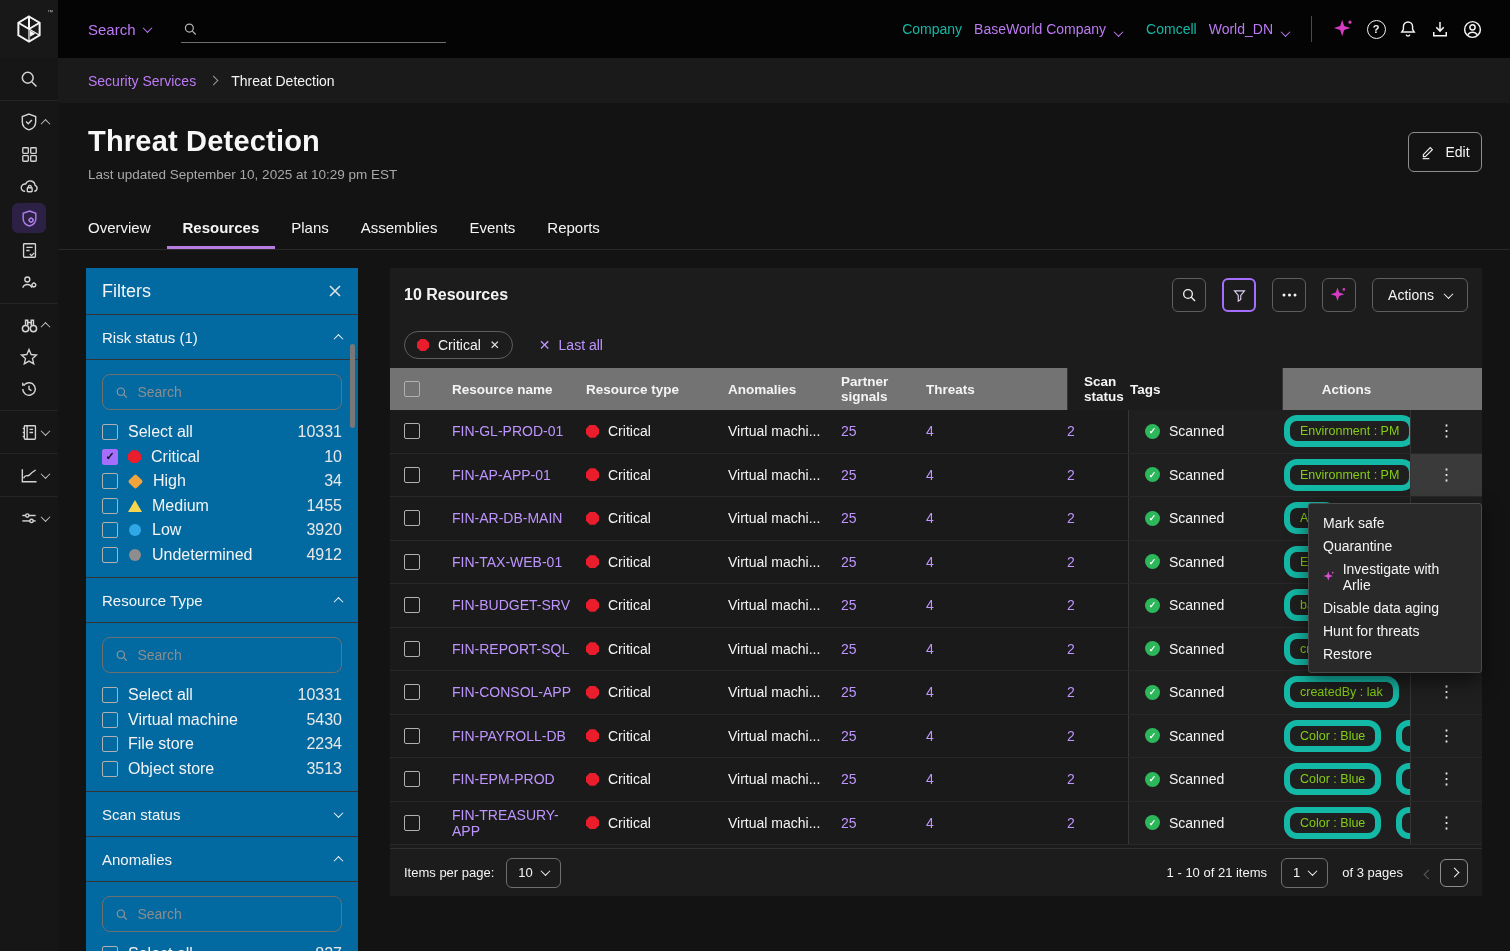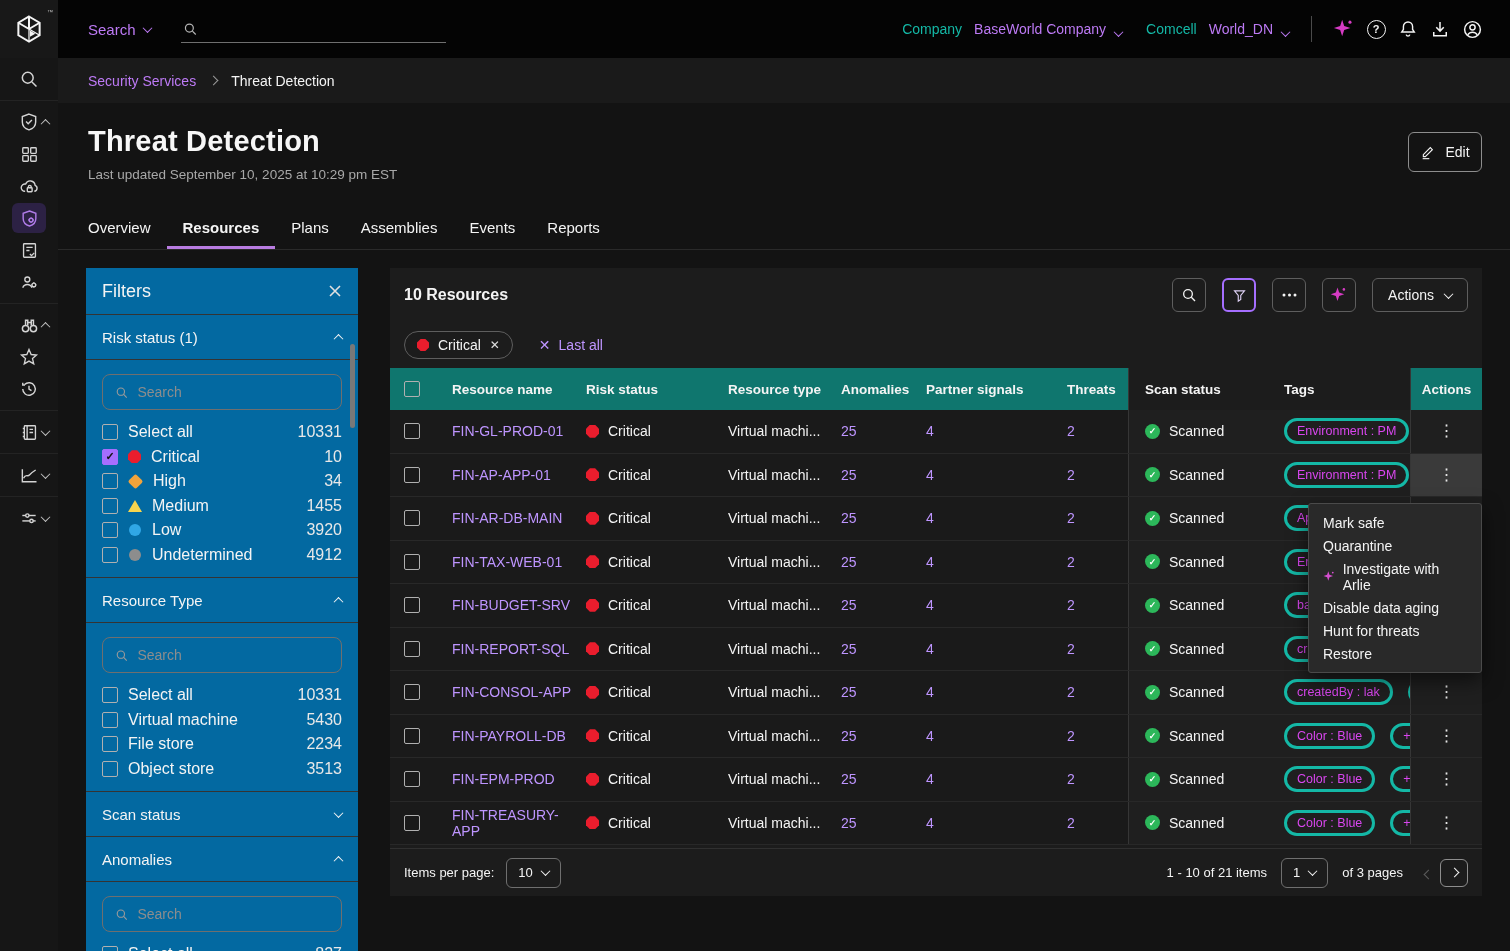--- a/index.html
+++ b/index.html
@@ -90,32 +90,32 @@
   .icon-btn{width:34px;height:34px;border:1px solid #5e5e5e;border-radius:6px;background:transparent;display:flex;align-items:center;justify-content:center;color:#f4f4f4;cursor:pointer}
   .icon-btn.filter-active{border:2px solid #a56eff;color:#ded1f5}
   .actions-btn{height:34px;padding:0 15px;border:1px solid #5e5e5e;border-radius:6px;background:transparent;display:flex;align-items:center;gap:11px;font-size:14px;color:#f4f4f4;cursor:pointer}
 
   .chiprow{height:46px;display:flex;align-items:center;padding:0 14px;gap:26px}
   .chip{display:flex;align-items:center;gap:9px;border:1px solid #5e5e5e;border-radius:15px;height:28px;padding:0 12px;font-size:14px;color:#f4f4f4}
   .chip-x{font-size:12px;color:#e0e0e0;cursor:pointer}
   .clear-all{display:flex;align-items:center;gap:8px;color:#be95ff;font-size:14px;cursor:pointer}
 
   .thead,.trow{display:grid;grid-template-columns:62px 134px 142px 113px 85px 141px 61px 154px 128px 72px;align-items:center}
-  .thead{height:42px;background:#0f766e;font-size:13.5px;font-weight:700;color:#f4f4f4}
+  .thead{height:42px;background:#737373;font-size:13.5px;font-weight:700;color:#f4f4f4}
   .trow{height:43.5px;background:#1a1a1a;border-bottom:1px solid #282828;font-size:14px}
   .cell{display:flex;align-items:center;gap:9px;height:100%}
   .c-check{padding-left:14px}
   .c-tags{padding-left:2px;overflow:hidden;white-space:nowrap}
   .c-scan{padding-left:16px;border-left:1px solid #363636}
   .c-act{border-left:1px solid #363636;justify-content:center}
   .thead .c-scan,.thead .c-tags{background:#1c1c1c}
   .trow .c-scan,.trow .c-tags,.trow .c-act{background:#1f1f1f}
   .trow .c-act.open{background:#3a3a3a}
   .link{color:#be95ff;text-decoration:none;cursor:pointer}
-  .pill{display:inline-flex;align-items:center;border:3px solid #14b8a6;border-radius:13px;padding:3px 10px;font-size:12.5px;color:#d946ef;white-space:nowrap;margin-right:6px;flex:none;cursor:pointer}
+  .pill{display:inline-flex;align-items:center;border:6px solid #14b8a6;border-radius:13px;padding:3px 10px;font-size:12.5px;color:#84cc16;white-space:nowrap;margin-right:6px;flex:none;cursor:pointer}
   .pill:empty{display:none}
   .kebab{font-size:16px;color:#e6e6e6;cursor:pointer;line-height:1}
 
   .pagebar{position:absolute;left:0;right:0;bottom:0;height:48px;border-top:1px solid #303030;display:flex;align-items:center;padding:0 14px;font-size:13px;color:#f4f4f4;background:#1c1c1c}
   .mini-select{height:30px;border:1px solid #6f6f6f;border-radius:6px;display:flex;align-items:center;gap:9px;padding:0 11px;font-size:13px;cursor:pointer;background:transparent;color:#f4f4f4}
   .pg-label{margin-right:12px}
   .pg-range{margin-left:auto;margin-right:14px}
   .pg-pages{margin:0 14px}
   .pg-prev{color:#5c5c5c;padding:0 8px;font-size:14px}
   .pg-next{width:28px;height:28px;border:1px solid #8d8d8d;border-radius:6px;display:flex;align-items:center;justify-content:center;color:#f4f4f4;cursor:pointer;background:transparent}
@@ -522,21 +522,20 @@
           <span>✕</span>
           <span>Last all</span>
         </span>
       </div>
 
       <div class="thead">
         <div class="cell c-check">
             <span class="cbx"></span>
           </div>
         <div class="cell">Resource name</div>
-        <div class="cell">Risk status</div>
         <div class="cell">Resource type</div>
         <div class="cell">Anomalies</div>
         <div class="cell">Partner signals</div>
         <div class="cell">Threats</div>
         <div class="cell c-scan">Scan status</div>
         <div class="cell c-tags">Tags</div>
         <div class="cell c-act">Actions</div>
       </div>
 
       <div class="trow">

